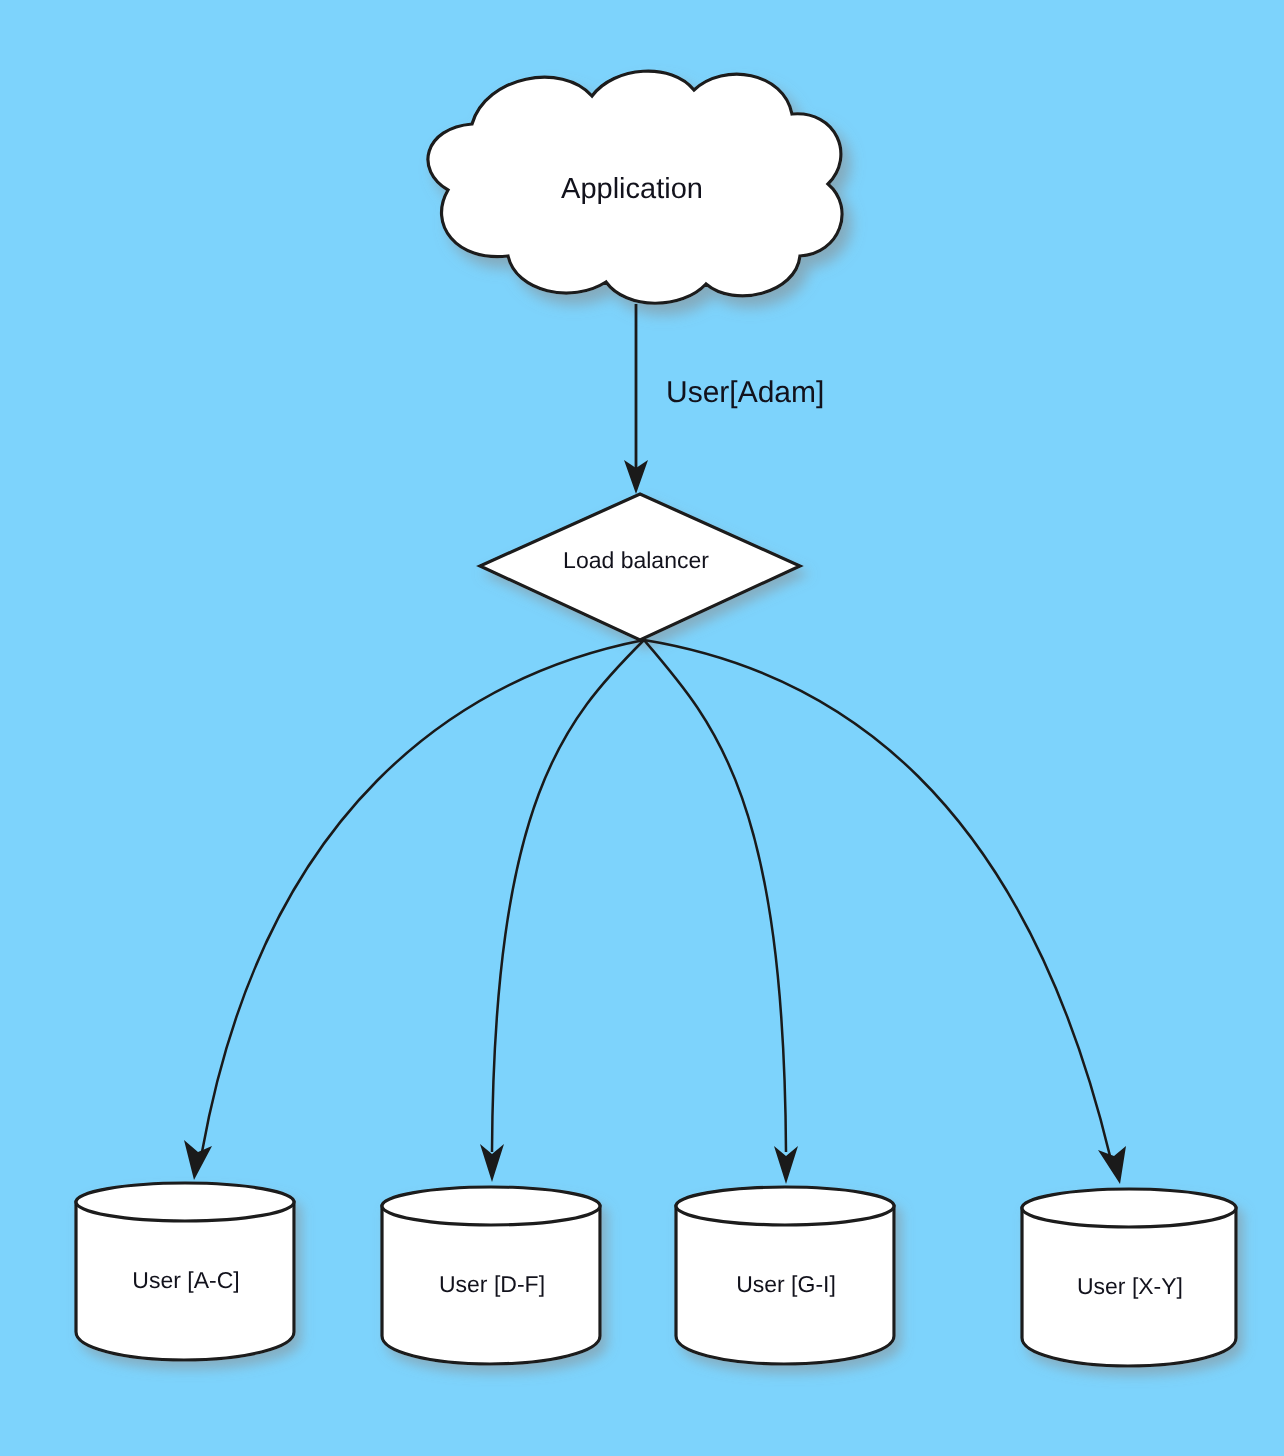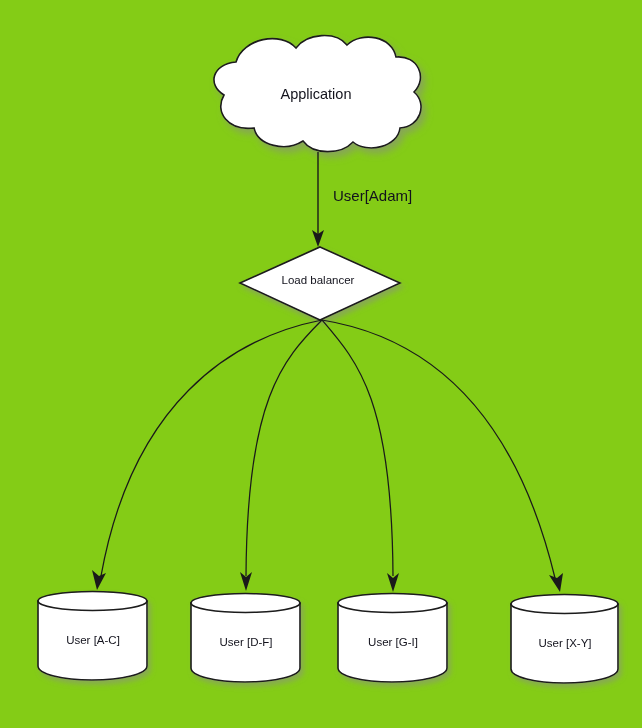--- a/index.html
+++ b/index.html
@@ -10,21 +10,21 @@
   body {
     width: 642px;
     height: 728px;
     font-family: "Liberation Sans", sans-serif;
     overflow: hidden;
   }
   #diagram-canvas {
     position: relative;
     width: 642px;
     height: 728px;
-    background: #84cc16;
+    background: #7dd3fc;
   }
   svg.diagram-svg {
     position: absolute;
     top: 0;
     left: 0;
     width: 642px;
     height: 728px;
     display: block;
   }
   .shape-stroke {

